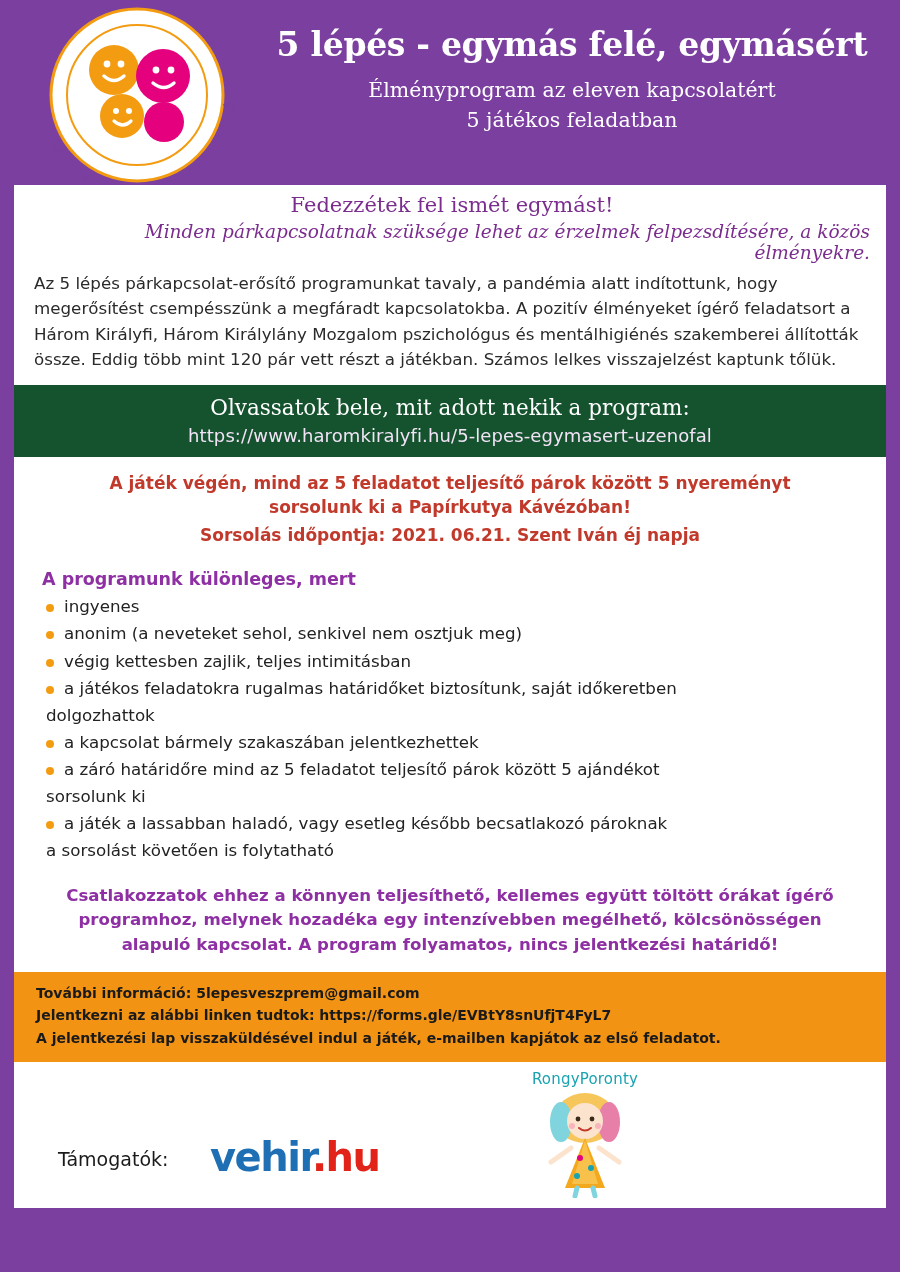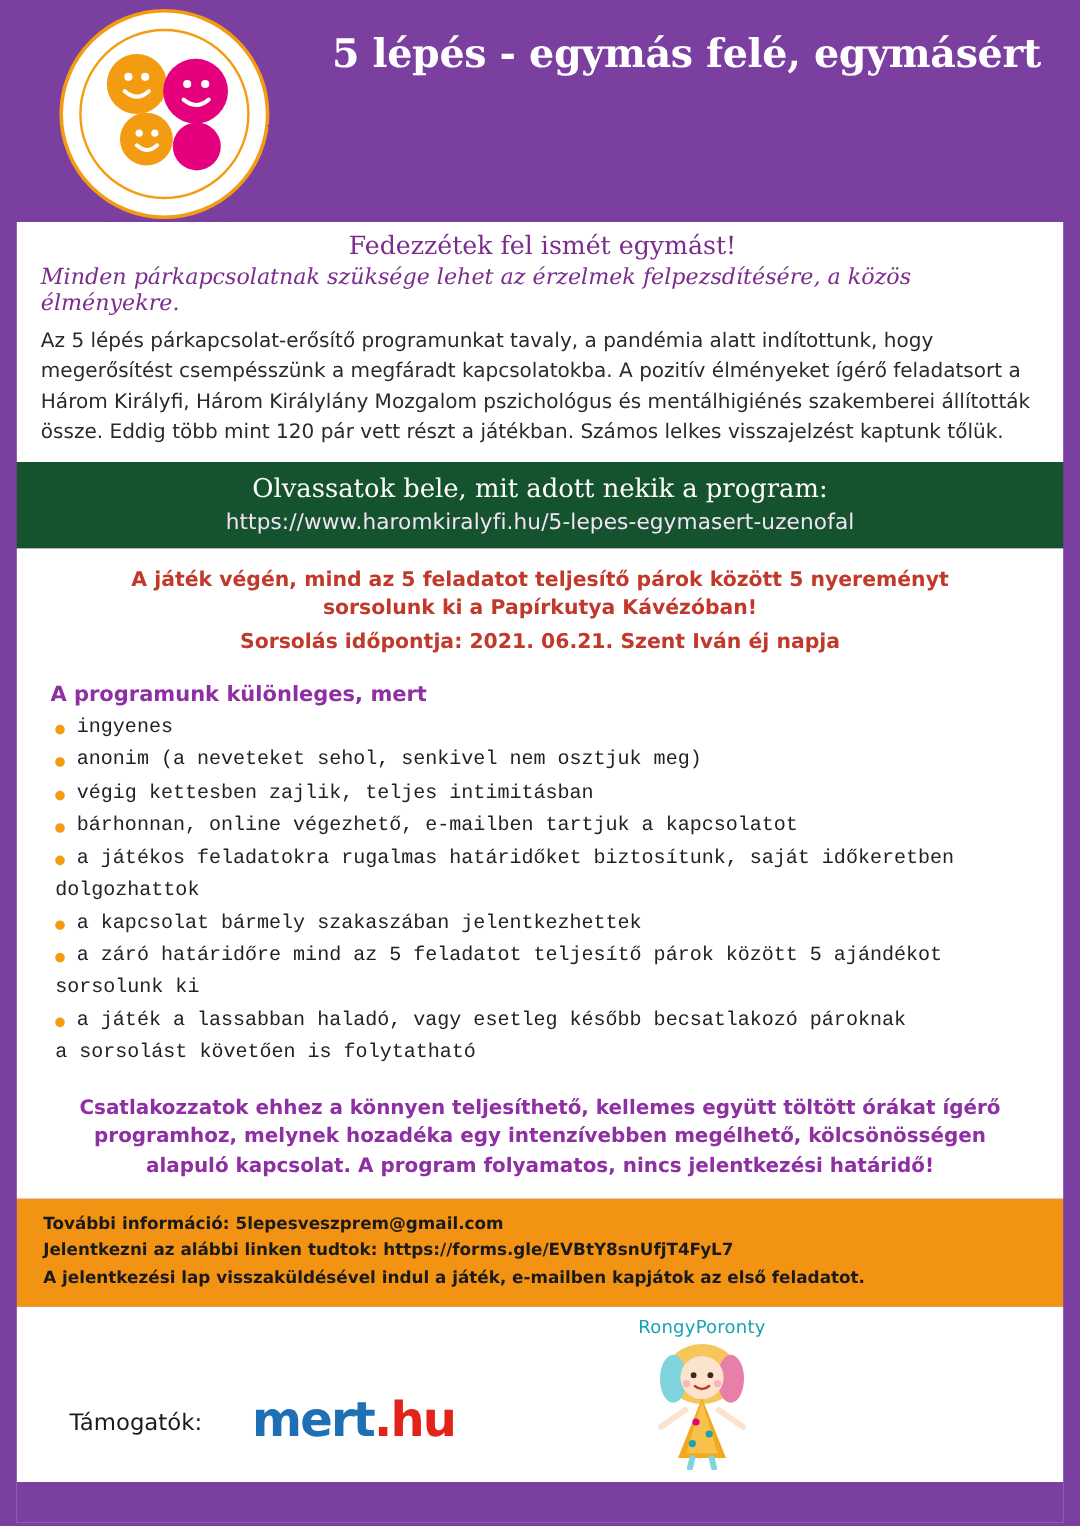--- a/index.html
+++ b/index.html
@@ -69,21 +69,21 @@
     color: #7B2D8E;
     font-size: 21px;
     text-align: center;
     margin: 2px 0 4px;
   }
   .lead2 {
     font-family: "DejaVu Serif", serif;
     color: #7B2D8E;
     font-size: 18.5px;
     font-style: italic;
-    text-align: left;
+    text-align: right;
     margin: 0 0 8px;
   }
   .body-par {
     font-size: 16.7px;
     color: #2A2A2A;
     line-height: 1.52;
     margin: 0;
   }
 
   
@@ -126,21 +126,20 @@
     list-style: none;
     margin: 0;
     padding: 0 18px 4px 28px;
   }
   ul.bullets li {
     position: relative;
     padding-left: 22px;
     font-size: 16.7px;
     color: #222;
     line-height: 1.62;
-    font-family: Liberation Mono, monospace;
   }
   ul.bullets li::before {
     content: "";
     position: absolute;
     left: 4px;
     top: 11px;
     width: 8px;
     height: 8px;
     border-radius: 50%;
     background: #F39C12;
@@ -244,20 +243,24 @@
           <circle cx="111" cy="105" r="3" fill="#fff"></circle>
         <path d="M 96,115 Q 105,123 113,115" stroke="#fff" stroke-width="3.2" fill="none" stroke-linecap="round"></path>
         <text font-family="DejaVu Sans" font-size="13.5" font-weight="bold" fill="#7B3FA0" letter-spacing="1.2">
           <textPath href="#arcBot" startOffset="13%">HÁROM KIRÁLYFI, HÁROM KIRÁLYLÁNY</textPath>
         </text>
       </svg>
     </div>
 
     <div class="header-text">
       <div class="title-main">5 lépés - egymás felé, egymásért</div>
+      <div class="title-sub">
+        <div>Élményprogram az eleven kapcsolatért</div>
+        <div>5 játékos feladatban</div>
+      </div>
     </div>
   </div>
 
   <div class="block">
     <div class="block-pad">
       <div class="lead1">Fedezzétek fel ismét egymást!</div>
       <div class="lead2">Minden párkapcsolatnak szüksége lehet az érzelmek felpezsdítésére, a közös élményekre.</div>
       <p class="body-par">Az 5 lépés párkapcsolat-erősítő programunkat tavaly, a pandémia alatt indítottunk, hogy megerősítést csempésszünk a megfáradt kapcsolatokba. A pozitív élményeket ígérő feladatsort a Három Királyfi, Három Királylány Mozgalom pszichológus és mentálhigiénés szakemberei állították össze. Eddig több mint 120 pár vett részt a játékban. Számos lelkes visszajelzést kaptunk tőlük.</p>
     </div>
   </div>
@@ -274,21 +277,20 @@
       <div>sorsolunk ki a Papírkutya Kávézóban!</div>
       <div class="dl3">Sorsolás időpontja: 2021. 06.21. Szent Iván éj napja</div>
     </div>
 
     <div class="special-title">A programunk különleges, mert</div>
 
     <ul class="bullets">
       <li>ingyenes</li>
       <li>anonim (a neveteket sehol, senkivel nem osztjuk meg)</li>
       <li>végig kettesben zajlik, teljes intimitásban</li>
-      <li>bárhonnan, online végezhető, e-mailben tartjuk a kapcsolatot</li>
       <li>a játékos feladatokra rugalmas határidőket biztosítunk, saját időkeretben</li>
       <li class="cont">dolgozhattok</li>
       <li>a kapcsolat bármely szakaszában jelentkezhettek</li>
       <li>a záró határidőre mind az 5 feladatot teljesítő párok között 5 ajándékot</li>
       <li class="cont">sorsolunk ki</li>
       <li>a játék a lassabban haladó, vagy esetleg később becsatlakozó pároknak</li>
       <li class="cont">a sorsolást követően is folytatható</li>
     </ul>
 
     <div class="join-par">Csatlakozzatok ehhez a könnyen teljesíthető, kellemes együtt töltött órákat ígérő programhoz, melynek hozadéka egy intenzívebben megélhető, kölcsönösségen alapuló kapcsolat. A program folyamatos, nincs jelentkezési határidő!</div>
@@ -297,21 +299,21 @@
   <div class="orange">
     <div>További információ:  5lepesveszprem@gmail.com</div>
     <div>Jelentkezni az alábbi linken tudtok: https://forms.gle/EVBtY8snUfjT4FyL7</div>
     <div>A jelentkezési lap visszaküldésével indul a játék, e-mailben kapjátok az első feladatot.</div>
   </div>
 
   <div class="footer">
     <div class="support-label">Támogatók:</div>
 
     <div class="vehir">
-      <span class="b">mert</span><span class="r">.hu</span>
+      <span class="b">vehir</span><span class="r">.hu</span>
     </div>
 
     <div class="rongy">
       <div class="rongy-word">RongyPoronty</div>
       <svg width="120" height="110" viewBox="0 0 120 110" xmlns="http://www.w3.org/2000/svg">
 
         <ellipse cx="60" cy="30" rx="30" ry="25" fill="#F6C65B"></ellipse>
         <ellipse cx="36" cy="34" rx="11" ry="20" fill="#7FD4DE"></ellipse>
         <ellipse cx="84" cy="34" rx="11" ry="20" fill="#E87FA8"></ellipse>
 

